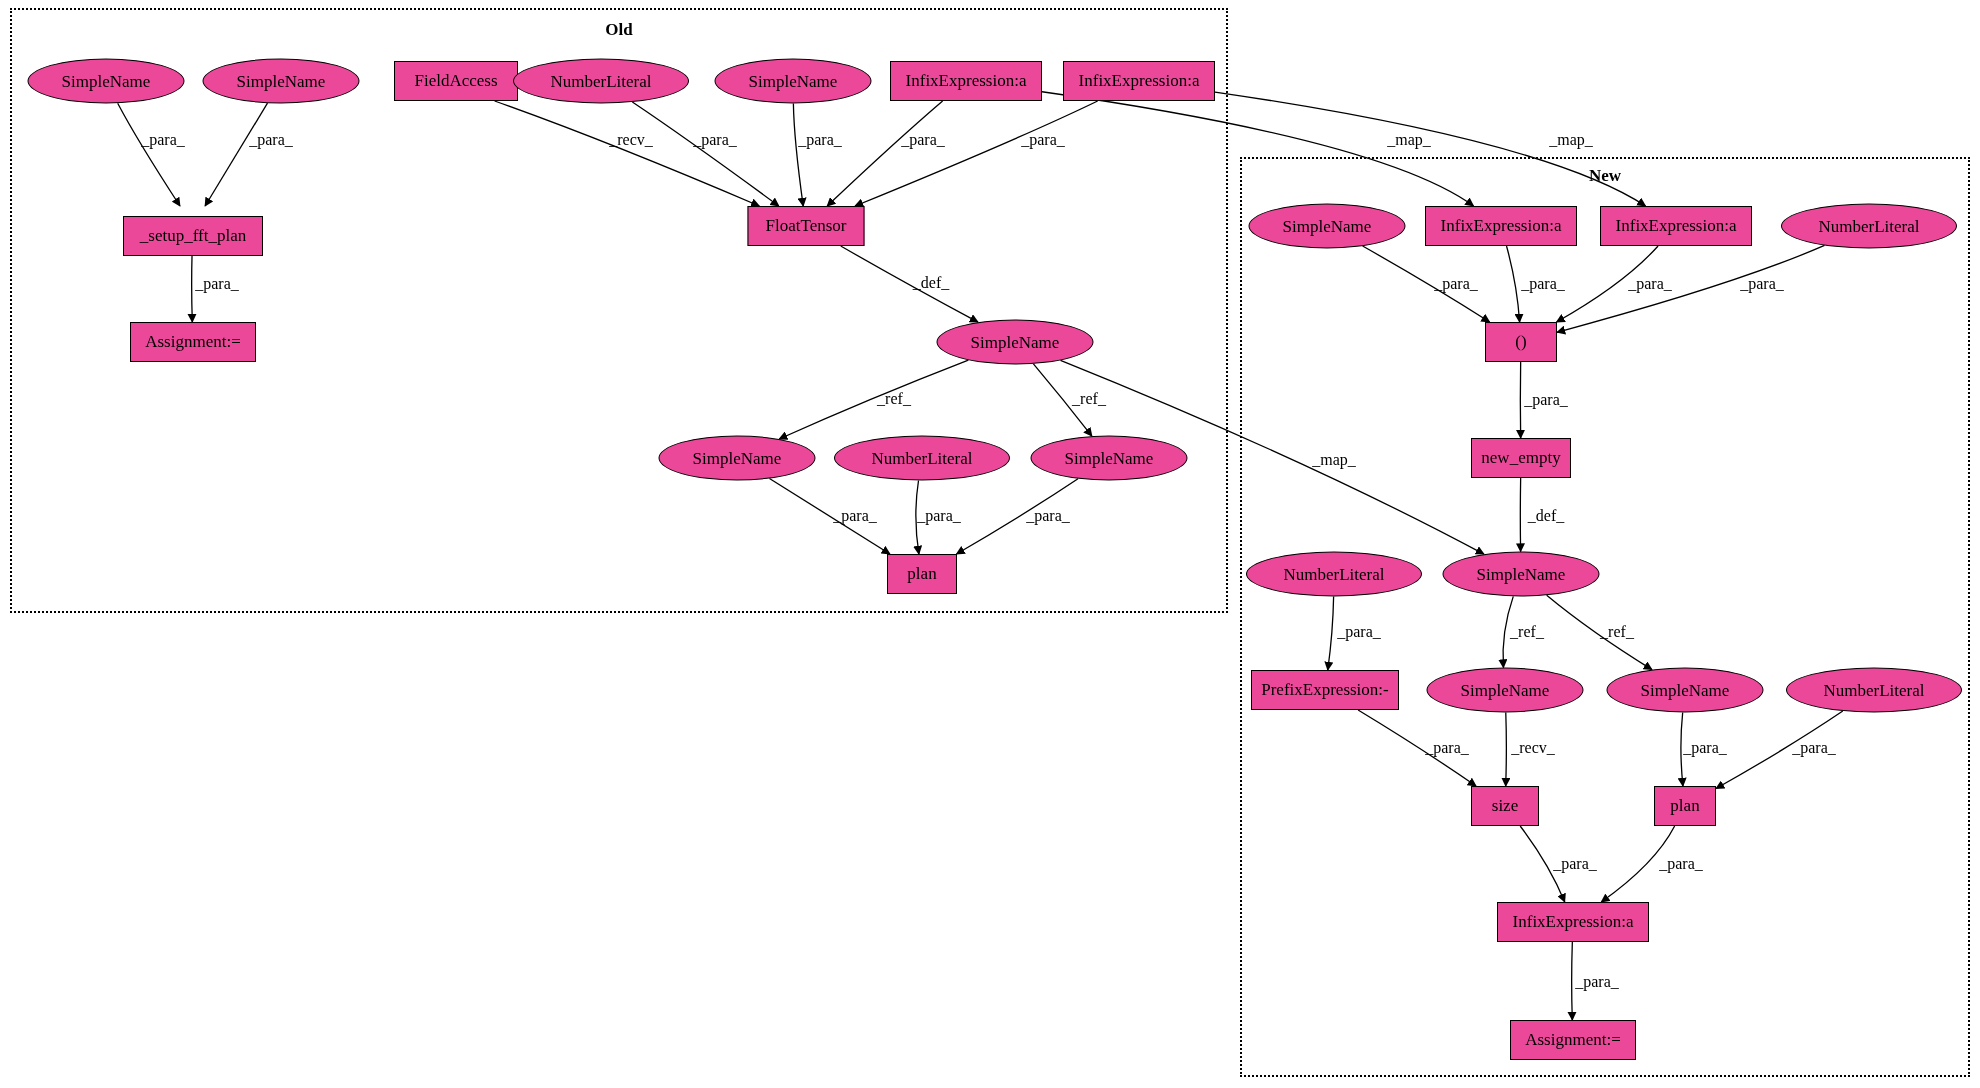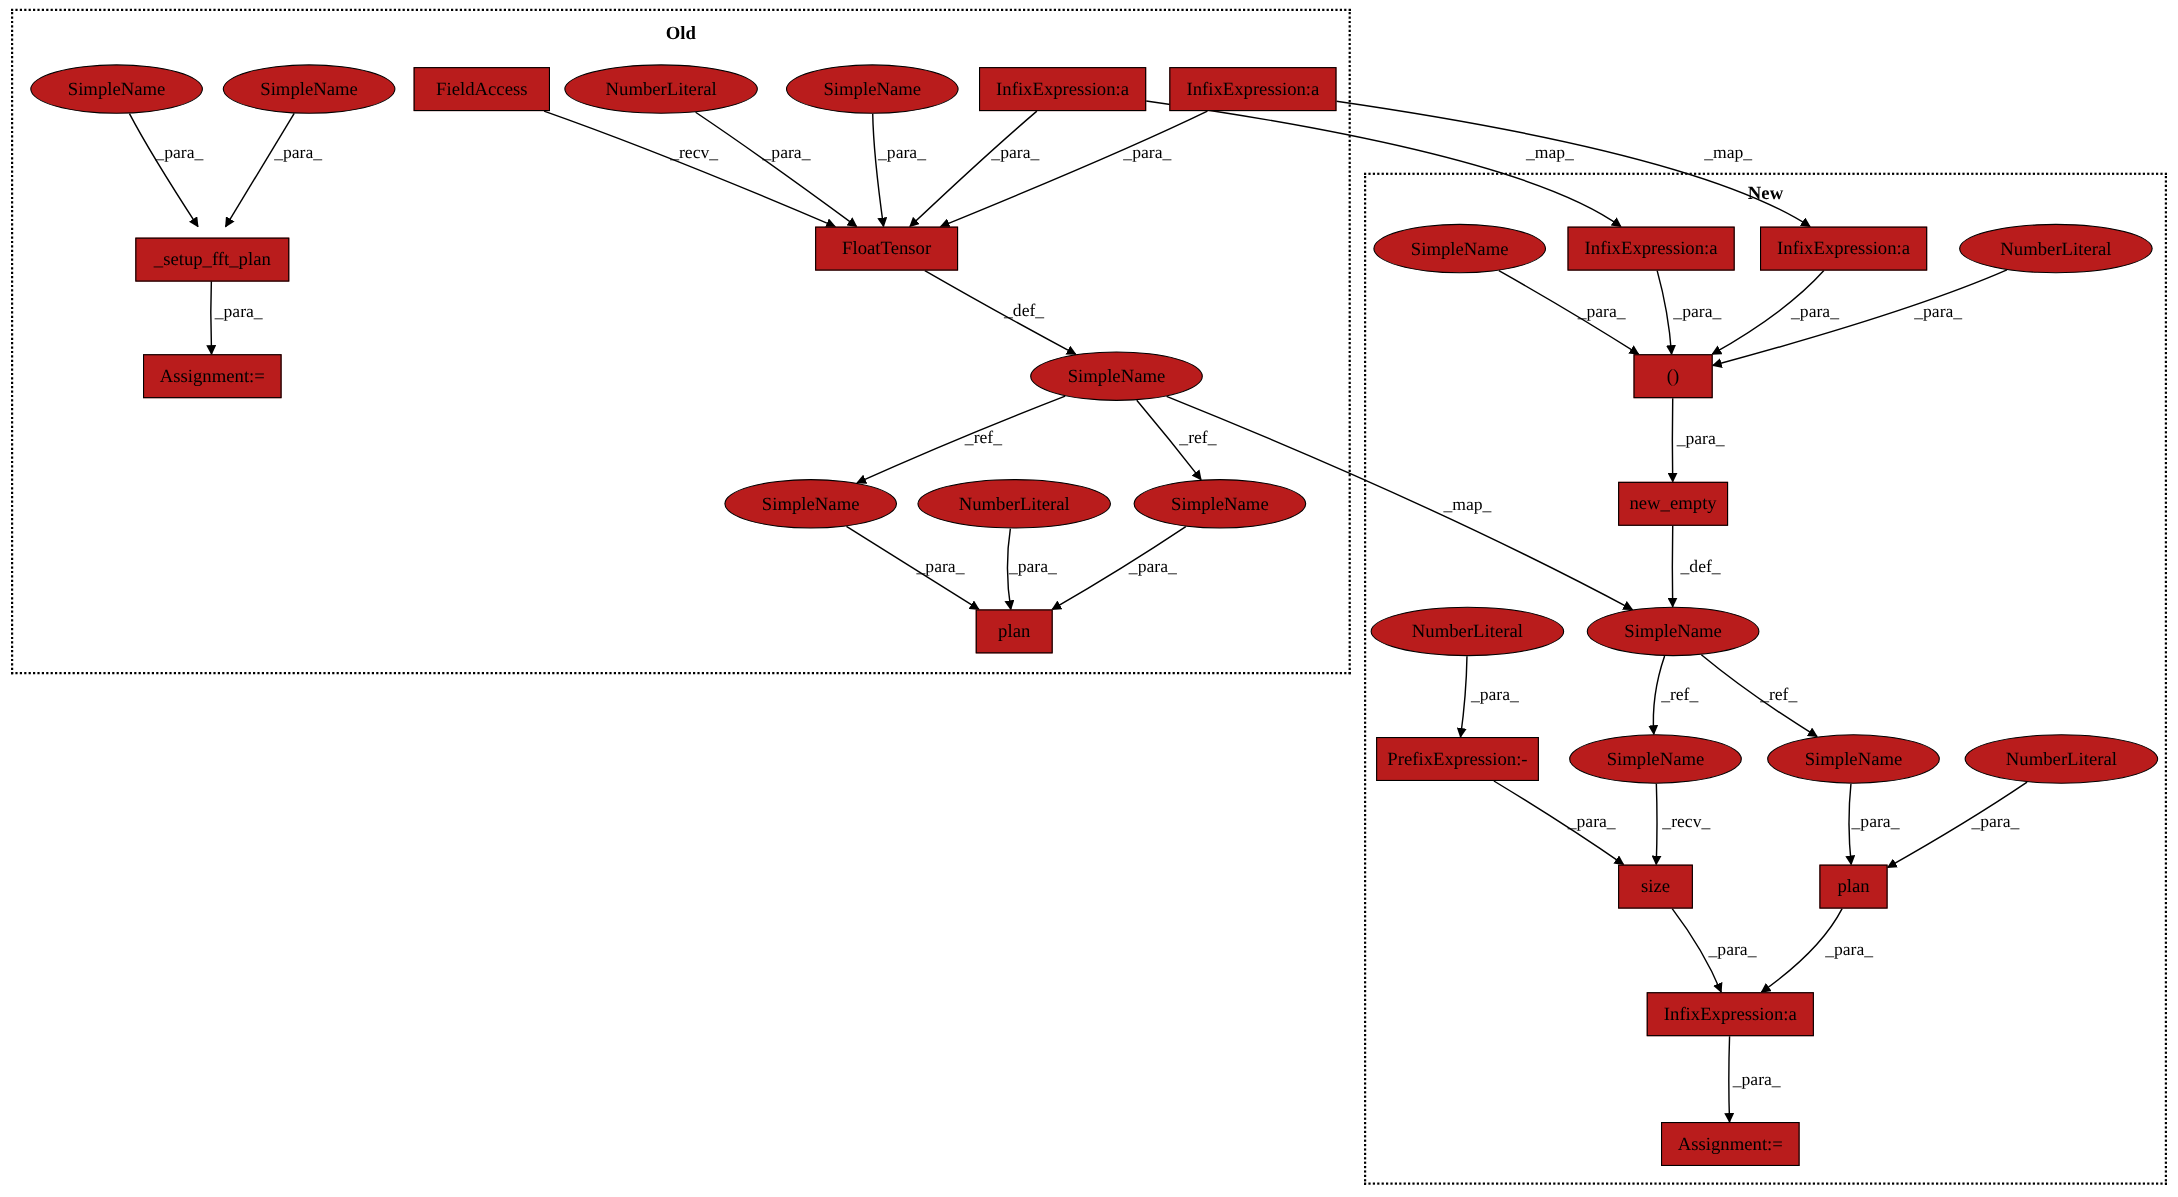--- a/index.html
+++ b/index.html
@@ -36,21 +36,21 @@
     transform: translate(-50%, -50%);
     font-weight: bold;
   }
   .node {
     position: absolute;
     transform: translate(-50%, -50%);
     display: flex;
     align-items: center;
     justify-content: center;
     box-sizing: border-box;
-    background: #b91c1c;
+    background: #ec4899;
     border: 1.3px solid #000;
     color: #000;
     font-size: 17px;
     white-space: nowrap;
     text-align: center;
   }
   .node.ellipse {
     border-radius: 50%;
   }
   .node.box {
@@ -117,39 +117,39 @@
       <div class="cluster" style="left: 1240px; top: 157px; width: 730px; height: 920px;"></div>
       <div class="cluster-label" style="left: 1605px; top: 176px;">New</div>
     </div>
   <div id="nodes">
       <div class="node ellipse" style="left: 106px; top: 81px; width: 157px; height: 45px;">
         <span>SimpleName</span>
       </div>
       <div class="node ellipse" style="left: 281px; top: 81px; width: 157px; height: 45px;">
         <span>SimpleName</span>
       </div>
-      <div class="node box" style="left: 438px; top: 81px; width: 124px; height: 40px; justify-content: center;">
+      <div class="node box" style="left: 456px; top: 81px; width: 124px; height: 40px; justify-content: center;">
         <span>FieldAccess</span>
       </div>
       <div class="node ellipse" style="left: 601px; top: 81px; width: 176px; height: 45px;">
         <span>NumberLiteral</span>
       </div>
       <div class="node ellipse" style="left: 793px; top: 81px; width: 157px; height: 45px;">
         <span>SimpleName</span>
       </div>
       <div class="node box" style="left: 966px; top: 81px; width: 152px; height: 40px;">
         <span>InfixExpression:a</span>
       </div>
       <div class="node box" style="left: 1139px; top: 81px; width: 152px; height: 40px;">
         <span>InfixExpression:a</span>
       </div>
       <div class="node box" style="left: 193px; top: 236px; width: 140px; height: 40px;">
         <span>_setup_fft_plan</span>
       </div>
-      <div class="node box" style="left: 806px; top: 226px; width: 130px; height: 40px;">
+      <div class="node box" style="left: 806px; top: 226px; width: 117px; height: 40px;">
         <span>FloatTensor</span>
       </div>
       <div class="node box" style="left: 193px; top: 342px; width: 126px; height: 40px;">
         <span>Assignment:=</span>
       </div>
       <div class="node ellipse" style="left: 1015px; top: 342px; width: 157px; height: 45px;">
         <span>SimpleName</span>
       </div>
       <div class="node ellipse" style="left: 737px; top: 458px; width: 157px; height: 45px;">
         <span>SimpleName</span>

